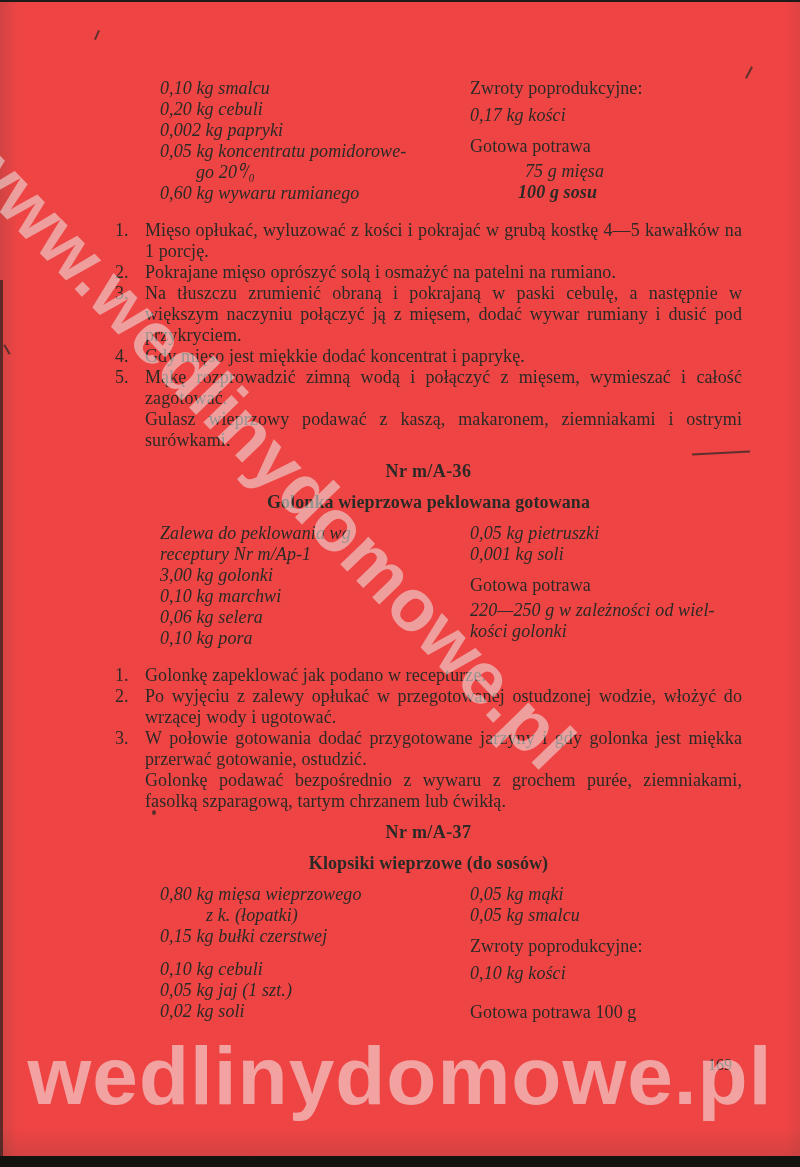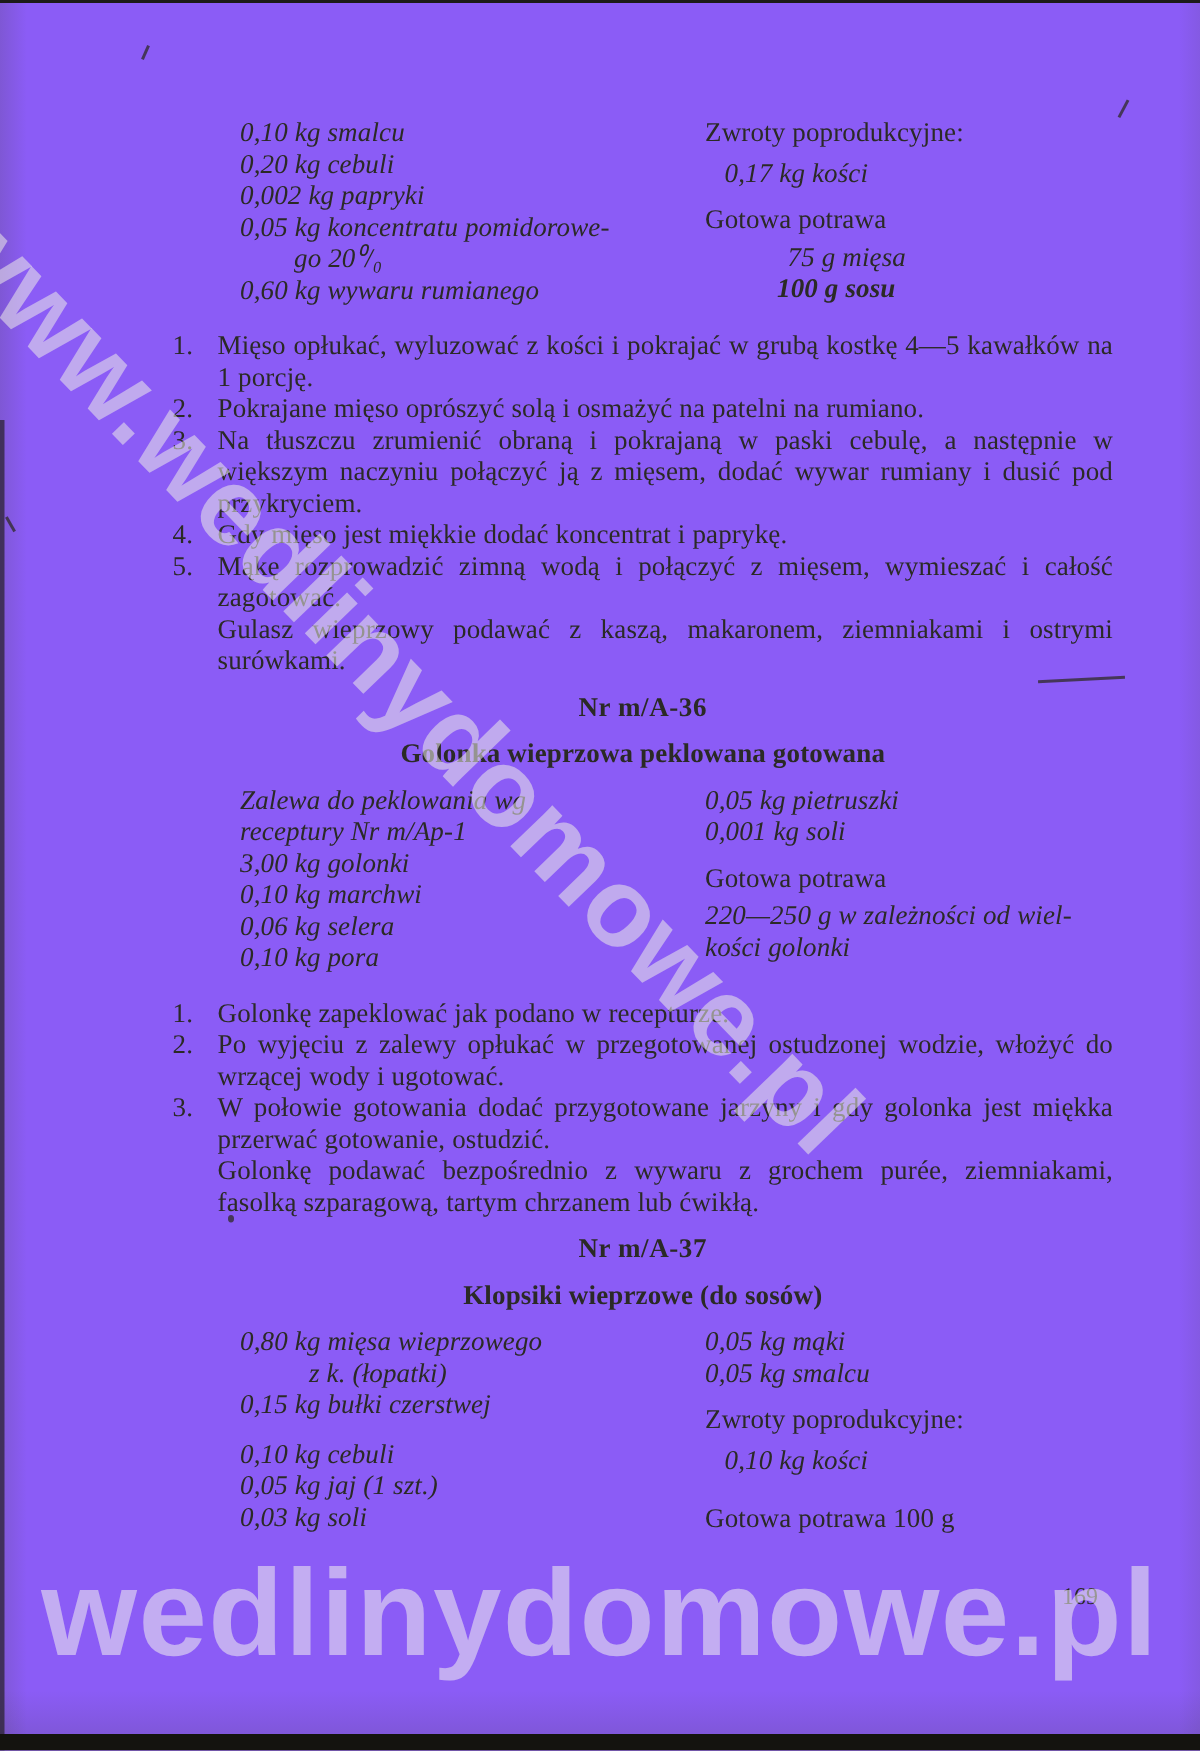--- a/index.html
+++ b/index.html
@@ -1,20 +1,20 @@
 <!DOCTYPE html>
 <html><head>
 <meta charset="utf-8">
 <style>
   * { margin:0; padding:0; box-sizing:border-box; }
   html,body { width:800px; }
   body { font-family:"Liberation Serif", serif; background:#b9b6b1; }
   .page {
     position:relative; width:800px; height:1167px;
-    background:#8b5cf6; overflow:hidden; color:#2b2a26;
+    background:#ef4444; overflow:hidden; color:#2b2a26;
   }
   .page::before { 
     content:""; position:absolute; inset:0; z-index:1; pointer-events:none;
     background:
       linear-gradient(90deg, rgba(70,65,60,0.18) 0, rgba(70,65,60,0) 18px),
       linear-gradient(270deg, rgba(70,65,60,0.10) 0, rgba(70,65,60,0) 14px),
       linear-gradient(0deg, rgba(60,55,50,0.20) 0, rgba(60,55,50,0) 40px);
   }
   .edge-top { position:absolute; top:0; left:0; width:100%; height:2px; background:#1c1b19; z-index:2; }
   .edge-bottom { position:absolute; bottom:0; left:0; width:100%; height:11px; background:#14130f; z-index:2; }
@@ -28,21 +28,21 @@
   }
   .ing-row { display:flex; }
   .ing-left { width:310px; margin-left:45px; font-style:italic; }
   .ing-right { flex:1; }
   .it { font-style:italic; }
   .cont { padding-left:36px; }
   .cont2 { padding-left:46px; }
   .ind55 { padding-left:55px; }
   .ind48 { padding-left:48px;font-weight:bold; }
 
-  .mt4 { margin-top:4px; } .mt6 { margin-top:6px;margin-left:13px; } .mt10 { margin-top:10px; }
+  .mt4 { margin-top:4px; } .mt6 { margin-top:6px; } .mt10 { margin-top:10px; }
   .mt12 { margin-top:12px; } .mt14 { margin-top:14px; }
   .mt18 { margin-top:18px; } .mt20 { margin-top:20px; }
 
   .steps { margin-top:16px; }
   .step { display:flex; }
   .step-num { width:30px; flex:none; }
   .step-text { flex:1; text-align:justify; }
   .closing { margin-left:30px; text-align:justify; }
 
   .head-num { text-align:center; margin-top:10px; font-weight:bold; letter-spacing:0.4px; }
@@ -168,21 +168,21 @@
     <div class="head-num mt20">Nr m/A-37</div>
     <div class="head-title">Klopsiki wieprzowe (do sosów)</div>
 
     <div class="ing-row mt10">
       <div class="ing-left">
         <div>0,80 kg mięsa wieprzowego</div>
         <div class="cont2">z k. (łopatki)</div>
         <div>0,15 kg bułki czerstwej</div>
         <div class="mt12">0,10 kg cebuli</div>
         <div>0,05 kg jaj (1 szt.)</div>
-        <div>0,03 kg soli</div>
+        <div>0,02 kg soli</div>
       </div>
       <div class="ing-right">
         <div class="it">0,05 kg mąki</div>
         <div class="it">0,05 kg smalcu</div>
         <div class="mt10">Zwroty poprodukcyjne:</div>
         <div class="it mt6">0,10 kg kości</div>
         <div class="mt18">Gotowa potrawa 100 g</div>
       </div>
     </div>
 

